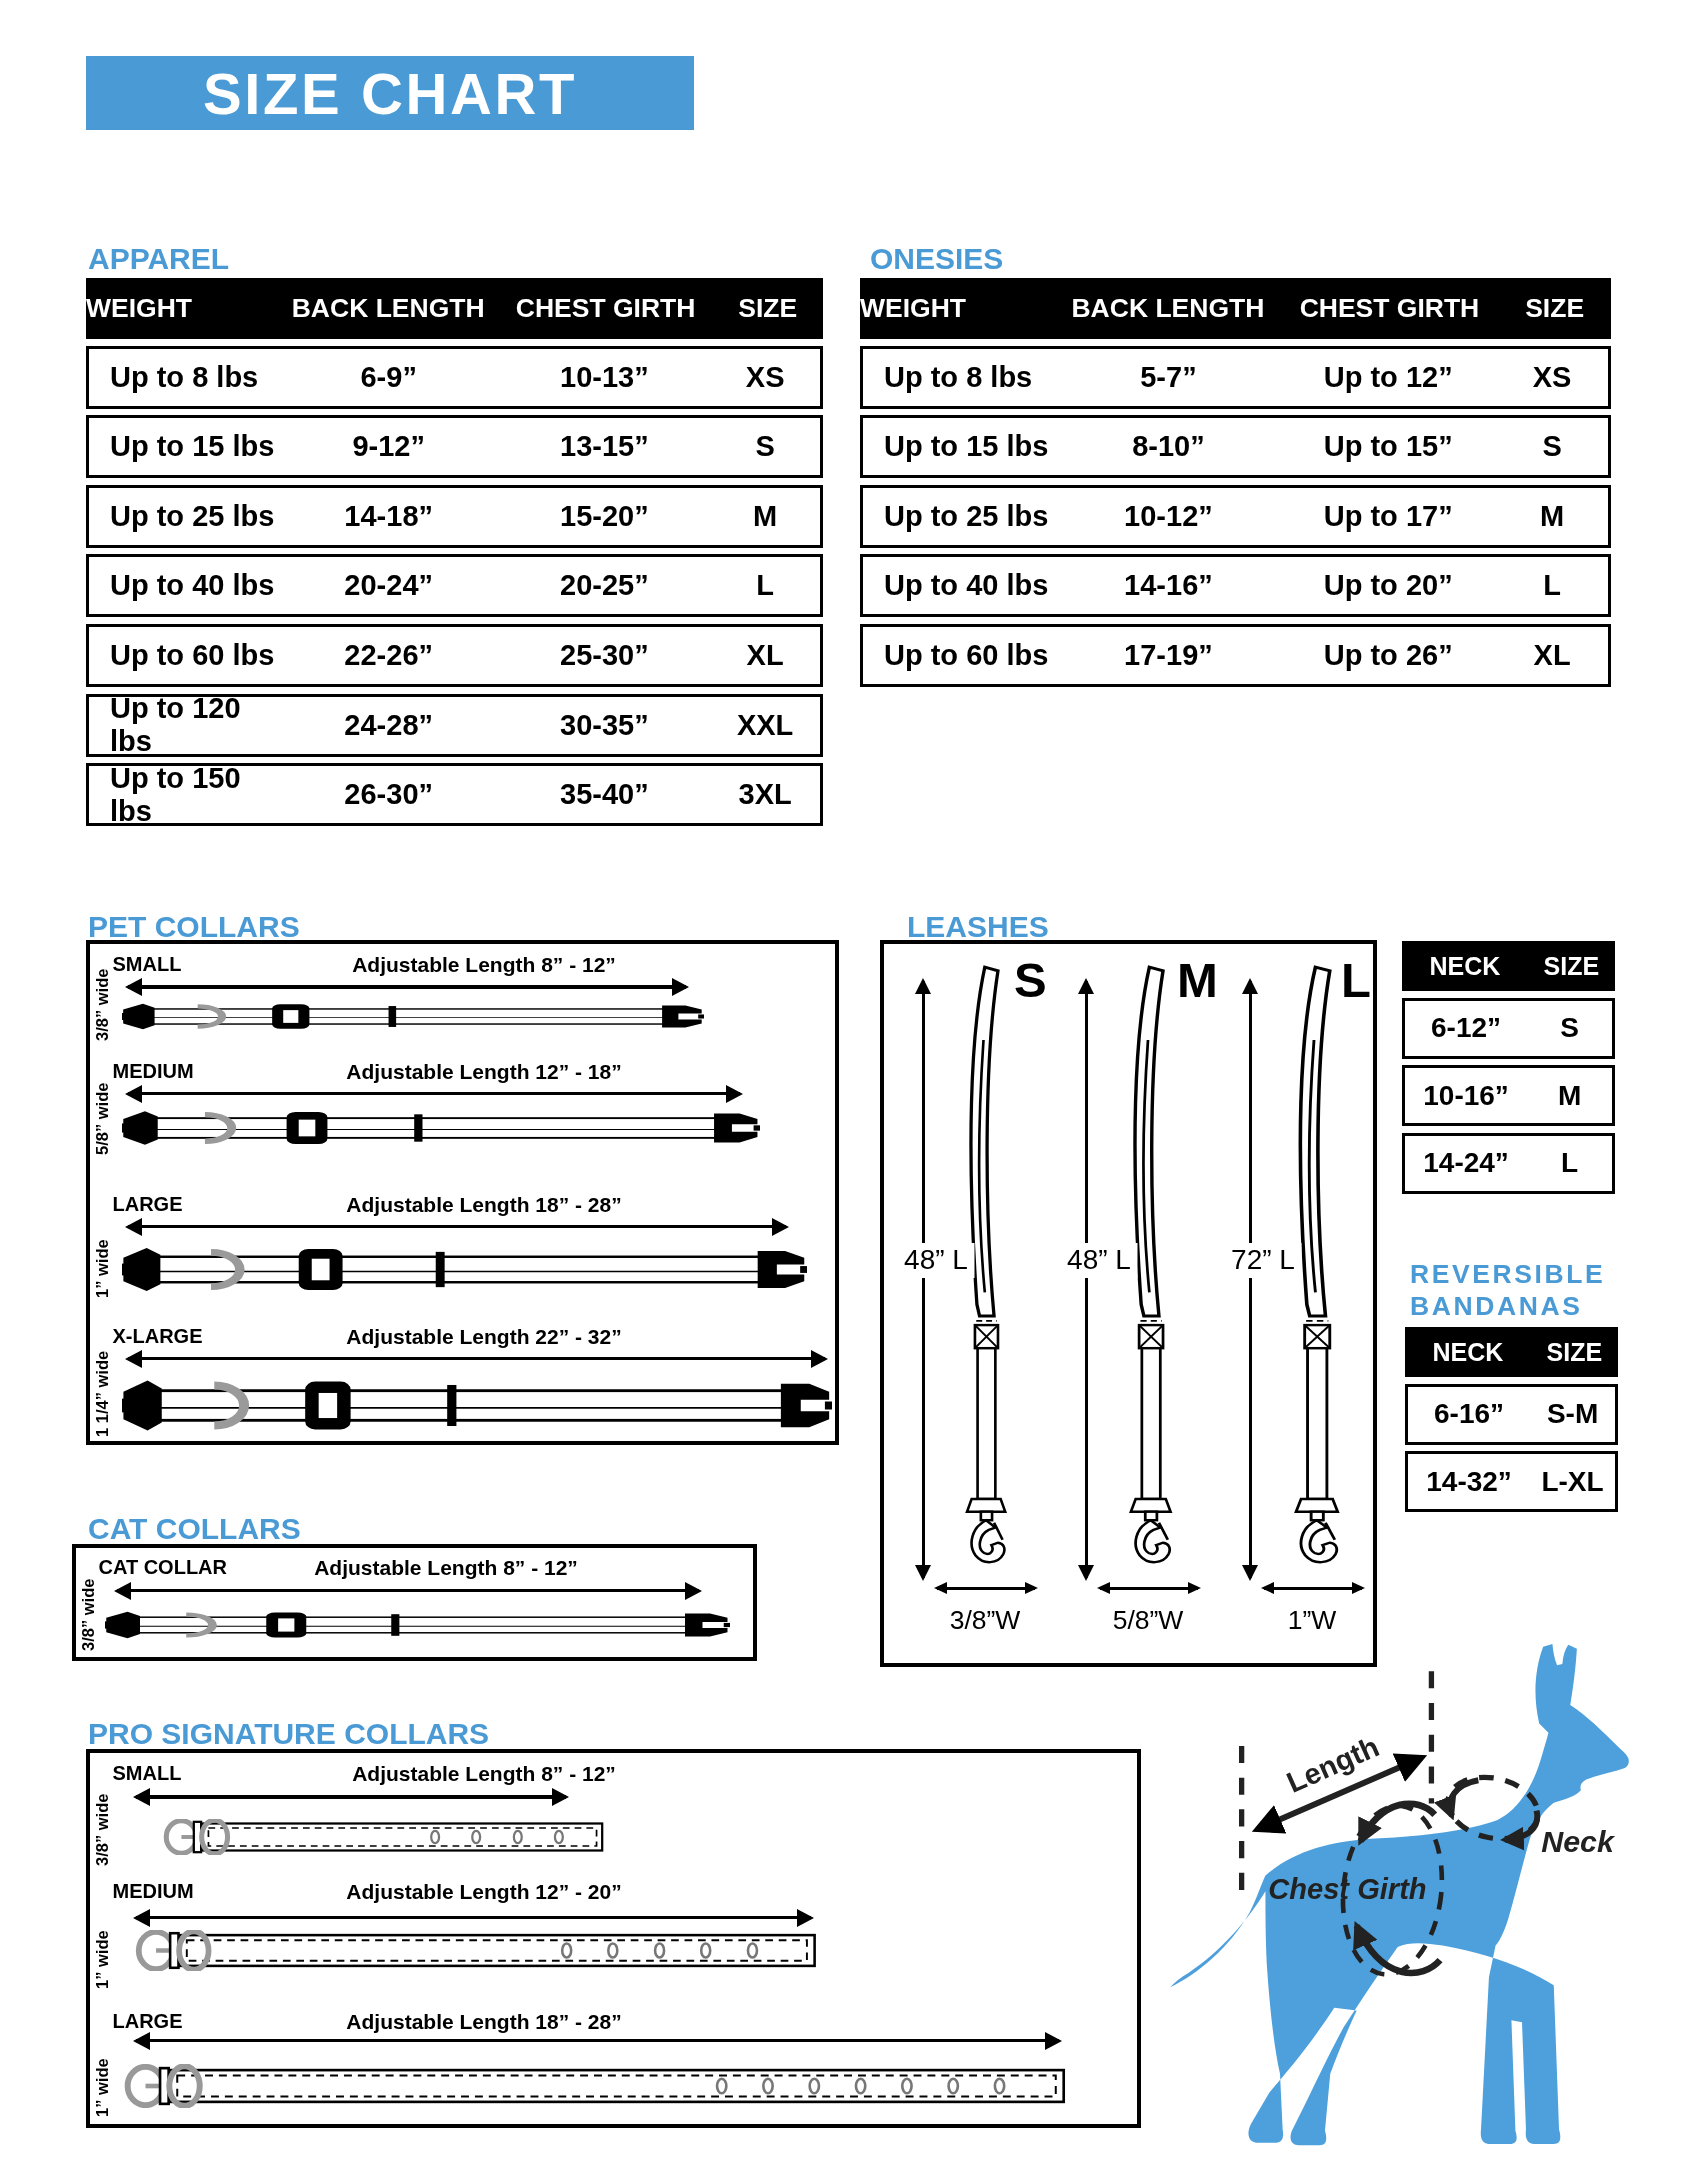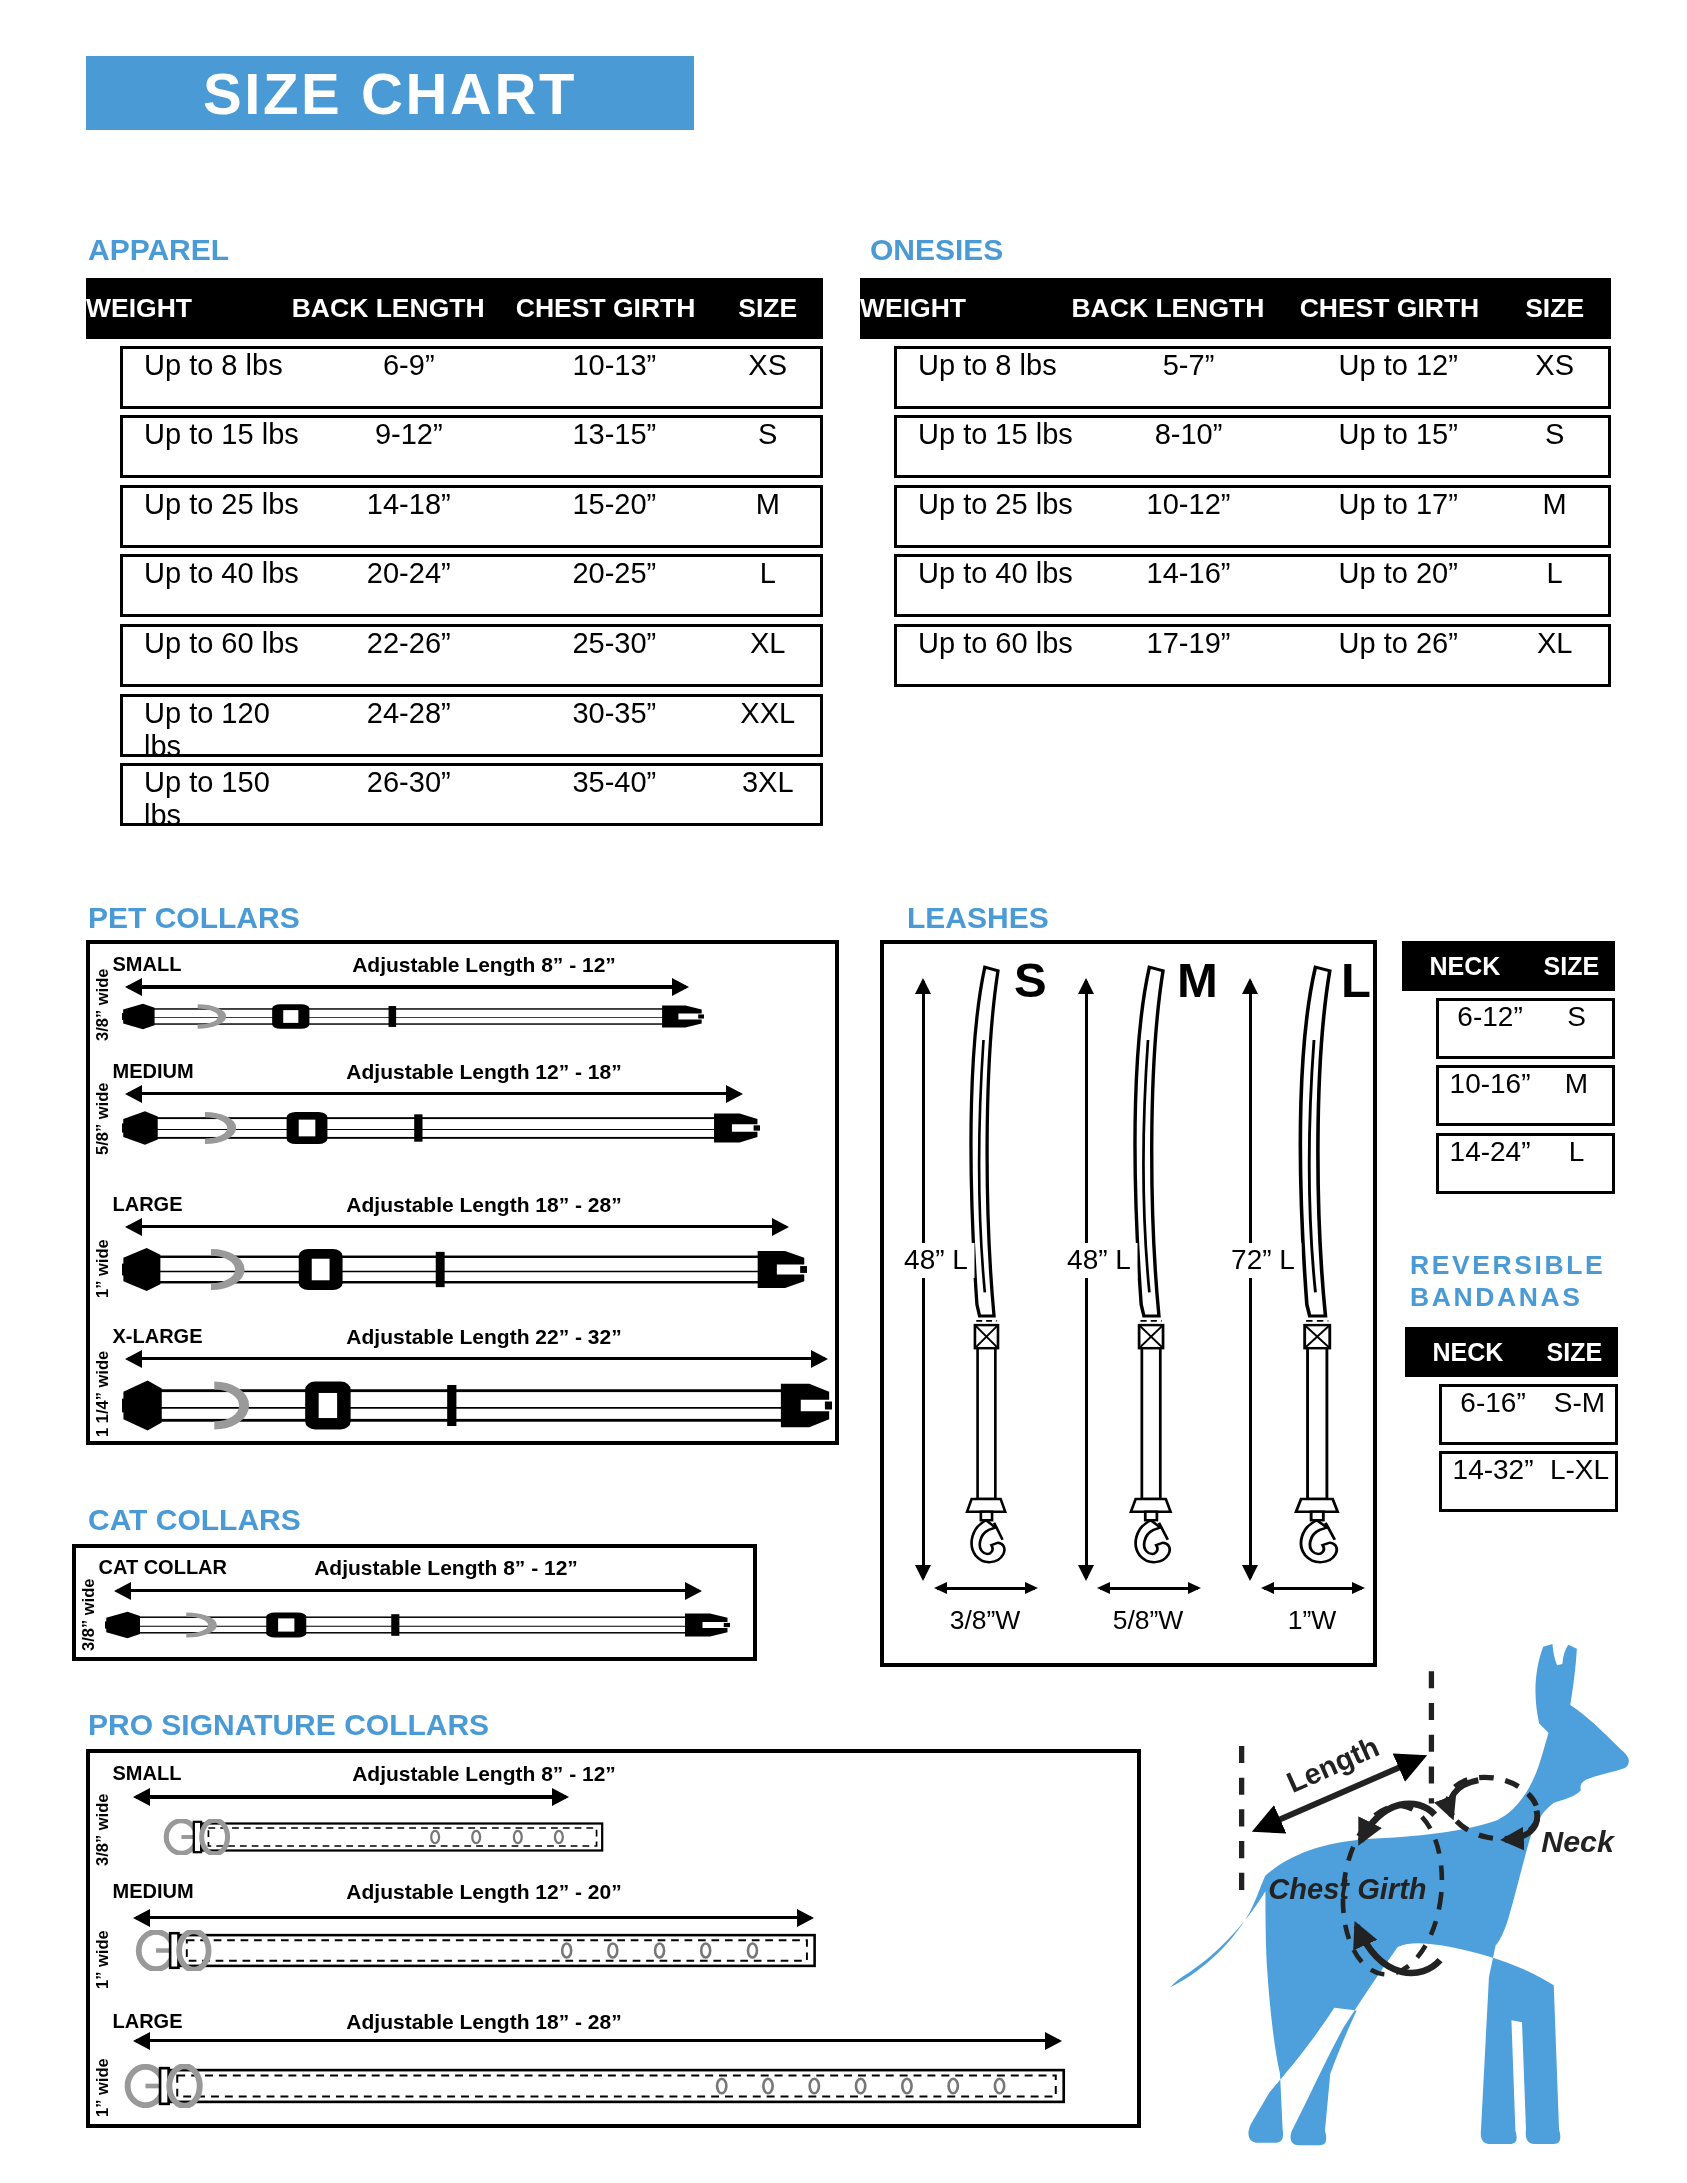--- a/index.html
+++ b/index.html
@@ -12,30 +12,30 @@
   #page{position:relative;width:1687px;height:2183px;background:#fff;overflow:hidden;padding-left:21px;}
 
   
   #banner{position:absolute;left:86px;top:56px;width:608px;height:74px;background:var(--accent);
     color:#fff;display:flex;align-items:center;justify-content:center;
     font-size:58px;font-weight:bold;letter-spacing:2.6px;}
   #disclaimer{position:absolute;left:87px;top:147px;font-size:23px;font-weight:bold;font-style:italic;
     letter-spacing:-0.7px;white-space:nowrap;}
 
   
-  .h2{position:absolute;color:var(--accent);font-weight:bold;font-size:30px;white-space:nowrap;}
+  .h2{position:absolute;color:var(--accent);font-weight:bold;font-size:30px;white-space:nowrap;margin-top:9px;}
   .h2.spaced{letter-spacing:2.6px;font-size:26.5px;white-space:normal;line-height:32px;width:278px;}
 
   
   .size-table{position:absolute;}
   .thead{display:flex;align-items:center;height:61px;background:#000;color:#fff;
     font-size:26.5px;font-weight:bold;}
   .th{text-align:center;}
-  .tr{display:flex;height:63px;border:3.3px solid #000;margin-top:6.6px;
-    background:#fff;font-size:29px;font-weight:normal;margin-left:34px;}
+  .tr{display:flex;align-items:center;height:63px;border:3.3px solid #000;margin-top:6.6px;
+    background:#fff;font-size:29px;font-weight:bold;}
   .tbl4 .th:nth-child(1),.tbl4 .td:nth-child(1){width:26%;}
   .tbl4 .th:nth-child(2),.tbl4 .td:nth-child(2){width:30%;text-align:center;}
   .tbl4 .th:nth-child(3),.tbl4 .td:nth-child(3){width:29%;text-align:center;}
   .tbl4 .th:nth-child(4),.tbl4 .td:nth-child(4){width:15%;text-align:center;}
   .tbl4 .td:nth-child(1){padding-left:21px;}
   .tbl4 .th:nth-child(1){text-align:left;}
   .bandana .thead{height:50px;font-size:25px;}
   .bandana .tr{height:61px;font-size:28px;}
   .bandana .th:nth-child(1),.bandana .td:nth-child(1){width:59%;text-align:center;}
   .bandana .th:nth-child(2),.bandana .td:nth-child(2){width:41%;text-align:center;}

